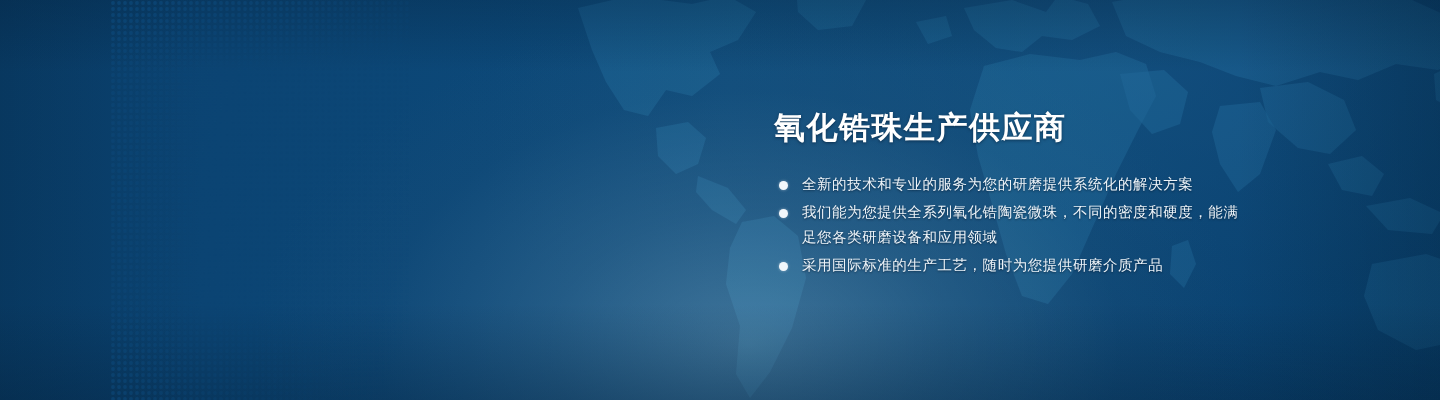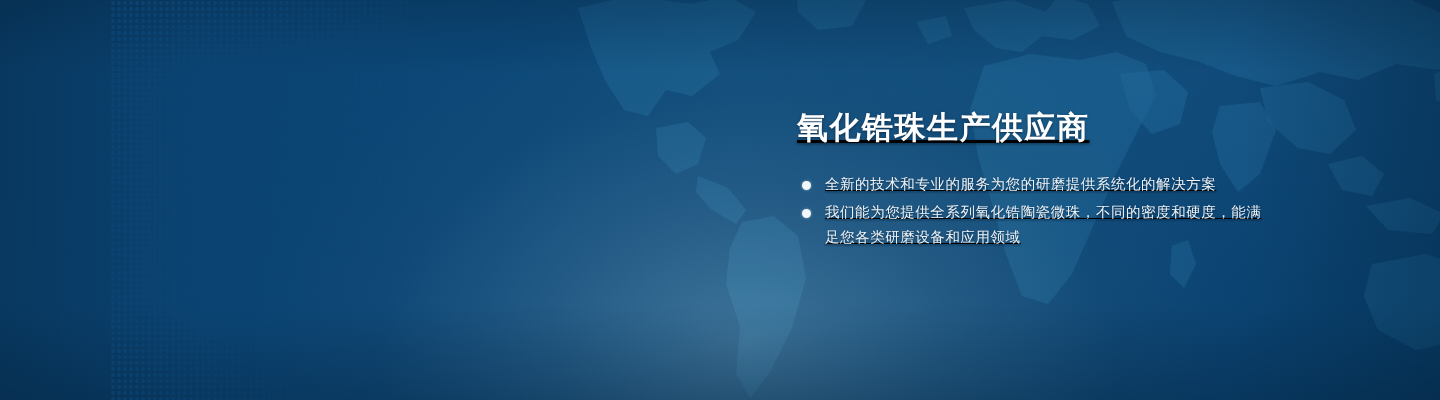--- a/index.html
+++ b/index.html
@@ -84,24 +84,23 @@
     width: 300px;
     height: 400px;
     pointer-events: none;
     opacity: 0.95;
   }
   .halftone svg { width: 100%; height: 100%; display: block; }
 
   
   .copy {
     position: absolute;
-    left: 797px;
+    left: 774px;
     top: 108px;
     width: 470px;
-    text-decoration: underline;
   }
   .headline {
     margin: 0;
     font-size: 31px;
     line-height: 40px;
     font-weight: 700;
     color: #ffffff;
     letter-spacing: 1.5px;
     text-shadow: 0 1px 3px rgba(0,20,40,0.55);
     white-space: nowrap;
@@ -361,16 +360,20 @@
 
     <ul class="bullets">
       <li class="bullet-item">
         <span class="bullet-dot"></span>
         <span class="bullet-text">全新的技术和专业的服务为您的研磨提供系统化的解决方案</span>
       </li>
       <li class="bullet-item">
         <span class="bullet-dot"></span>
         <span class="bullet-text">我们能为您提供全系列氧化锆陶瓷微珠，不同的密度和硬度，能满足您各类研磨设备和应用领域</span>
       </li>
+      <li class="bullet-item">
+        <span class="bullet-dot"></span>
+        <span class="bullet-text">采用国际标准的生产工艺，随时为您提供研磨介质产品</span>
+      </li>
     </ul>
   </div>
 
 </div>
 
 </body></html>

